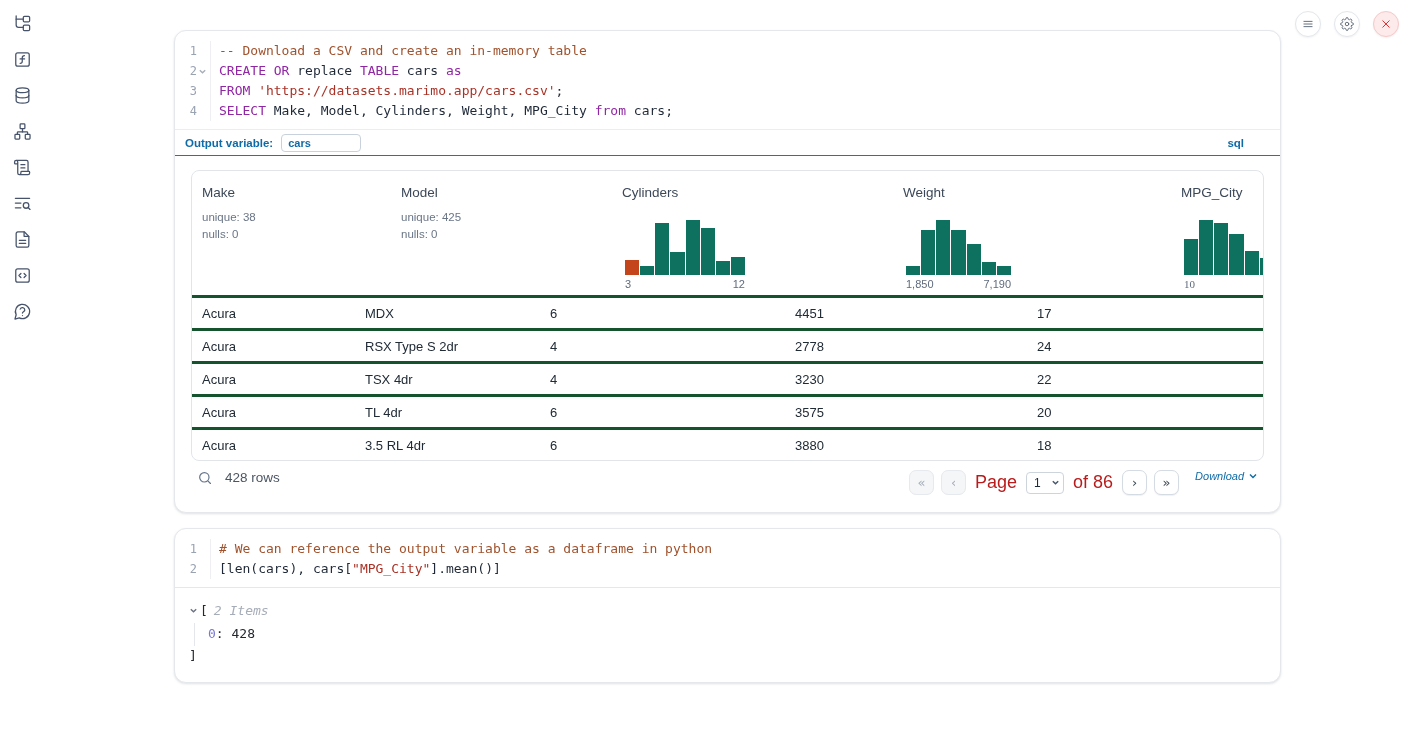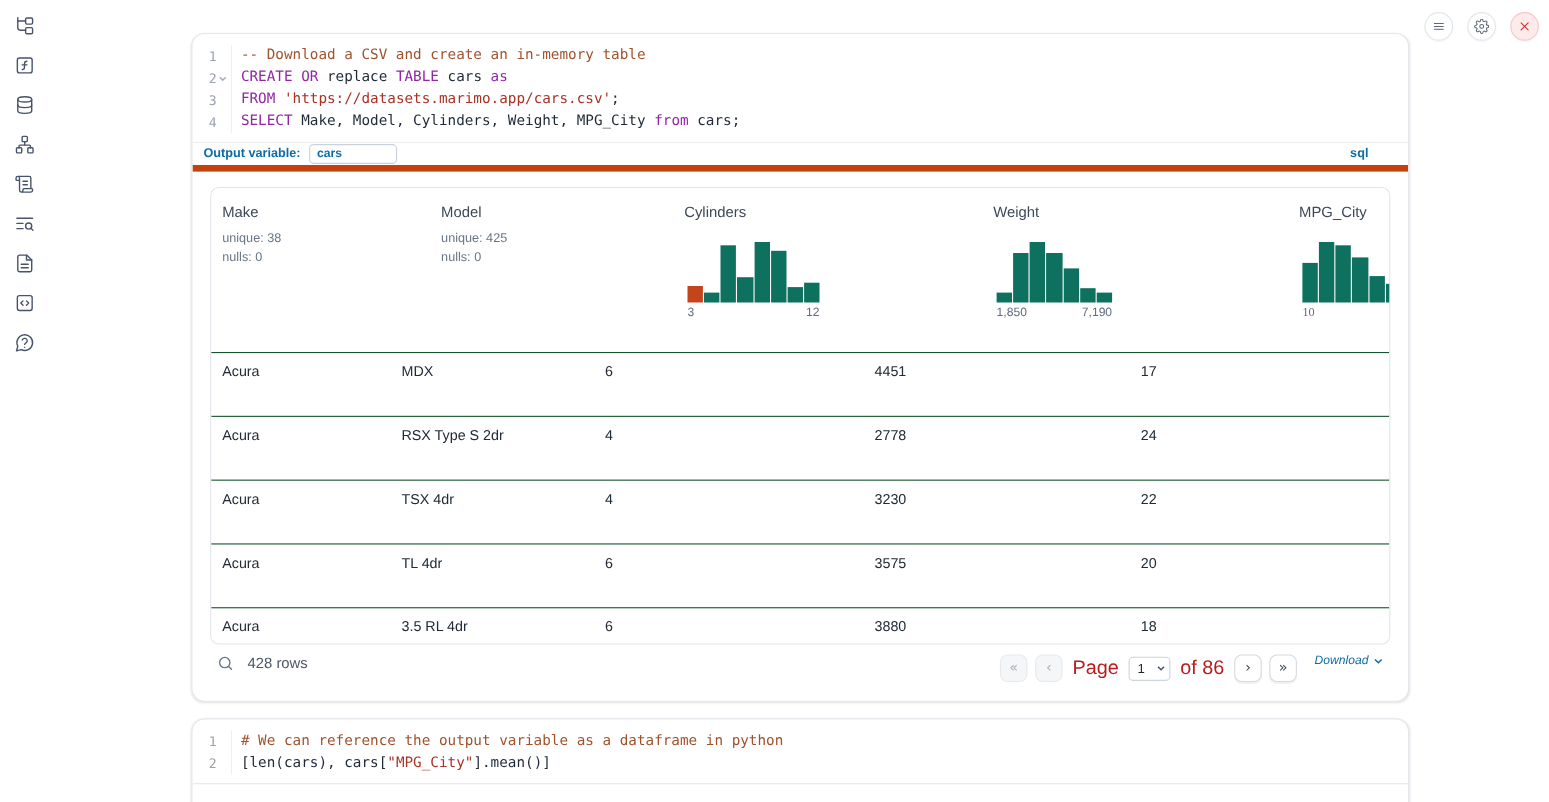--- a/index.html
+++ b/index.html
@@ -36,21 +36,21 @@
   .ln { color:#9aa3b2; font-size:12px; }
   .fold { width:10px; color:#a6aeb9; display:flex; align-items:center; justify-content:center; cursor:pointer; }
   .code-content { padding-left:8px; white-space:pre; color:#1f2937; }
   .tk-kw { color:var(--kw); }
   .tk-comment { color:var(--comment); }
   .tk-str { color:var(--str); }
   .tk-plain { color:#1f2937; }
 
   
   .meta-row { display:flex; align-items:center; height:27px; padding:0 10px;
-    border-top:1px solid #ededf1; border-bottom:6px solid #c2410c; }
+    border-top:1px solid #ededf1; border-bottom:1px solid #c2410c; }
   .meta-label { font-size:11.5px; font-weight:bold; color:var(--accent); }
   .var-input { margin-left:8px; width:80px; height:18px; border:1px solid #c9d2dc;
     border-radius:4px; padding:0 6px; font-size:11px; font-weight:bold; color:var(--accent);
     font-family:"Liberation Sans", sans-serif; }
   .lang-badge { margin-left:auto; margin-right:26px; font-size:11.5px; font-weight:bold;
     color:var(--accent); cursor:pointer; }
 
   
   .output-area { padding:14px 16px 12px 16px; }
   .table-card { border:1px solid #e1e5ea; border-radius:8px; overflow:hidden; }
@@ -58,22 +58,22 @@
   .t-head { height:124px;gap:36px; }
   .th { padding:14px 8px 0 10px; position:relative; }
   .th-title { font-size:13.5px; color:#3c4858; }
   .th-stats { margin-top:9px; font-size:11.5px; color:#697586; line-height:16.5px; }
   .hist { position:absolute; left:13px; bottom:5px; }
   .hist-bars { display:flex; align-items:flex-end; gap:1px; height:55px; }
   .hist-bar { flex:1; background:var(--green); }
   .hist-bar-orange { background:var(--orange); }
   .hist-labels { display:flex; justify-content:space-between; font-size:11px;
     color:#5f6b7d; margin-top:3px; }
-  .t-row { height:33px; border-top:1px solid #14532d; align-items:center;
-    font-size:13px; color:#212b36;margin-top:25px; }
+  .t-row { height:33px; border-top:3px solid #14532d; align-items:center;
+    font-size:13px; color:#212b36; }
   .td { padding-left:10px; }
 
   
   .t-footer { display:flex; align-items:flex-start; margin-top:9px; padding:0 6px; height:30px; }
   .icon-btn { border:none; background:none; color:#64748b; cursor:pointer;
     display:flex; align-items:center; }
   .row-count { margin-left:12px; font-size:13.5px; color:#4b5563; }
   .pager { margin-left:auto; display:flex; align-items:center; gap:7px; }
   .pg-btn { width:25px; height:25px; border-radius:7px; border:1px solid #d5dbe2;
     background:#fff; color:#3d4754; font-size:13px; line-height:1; display:flex;

